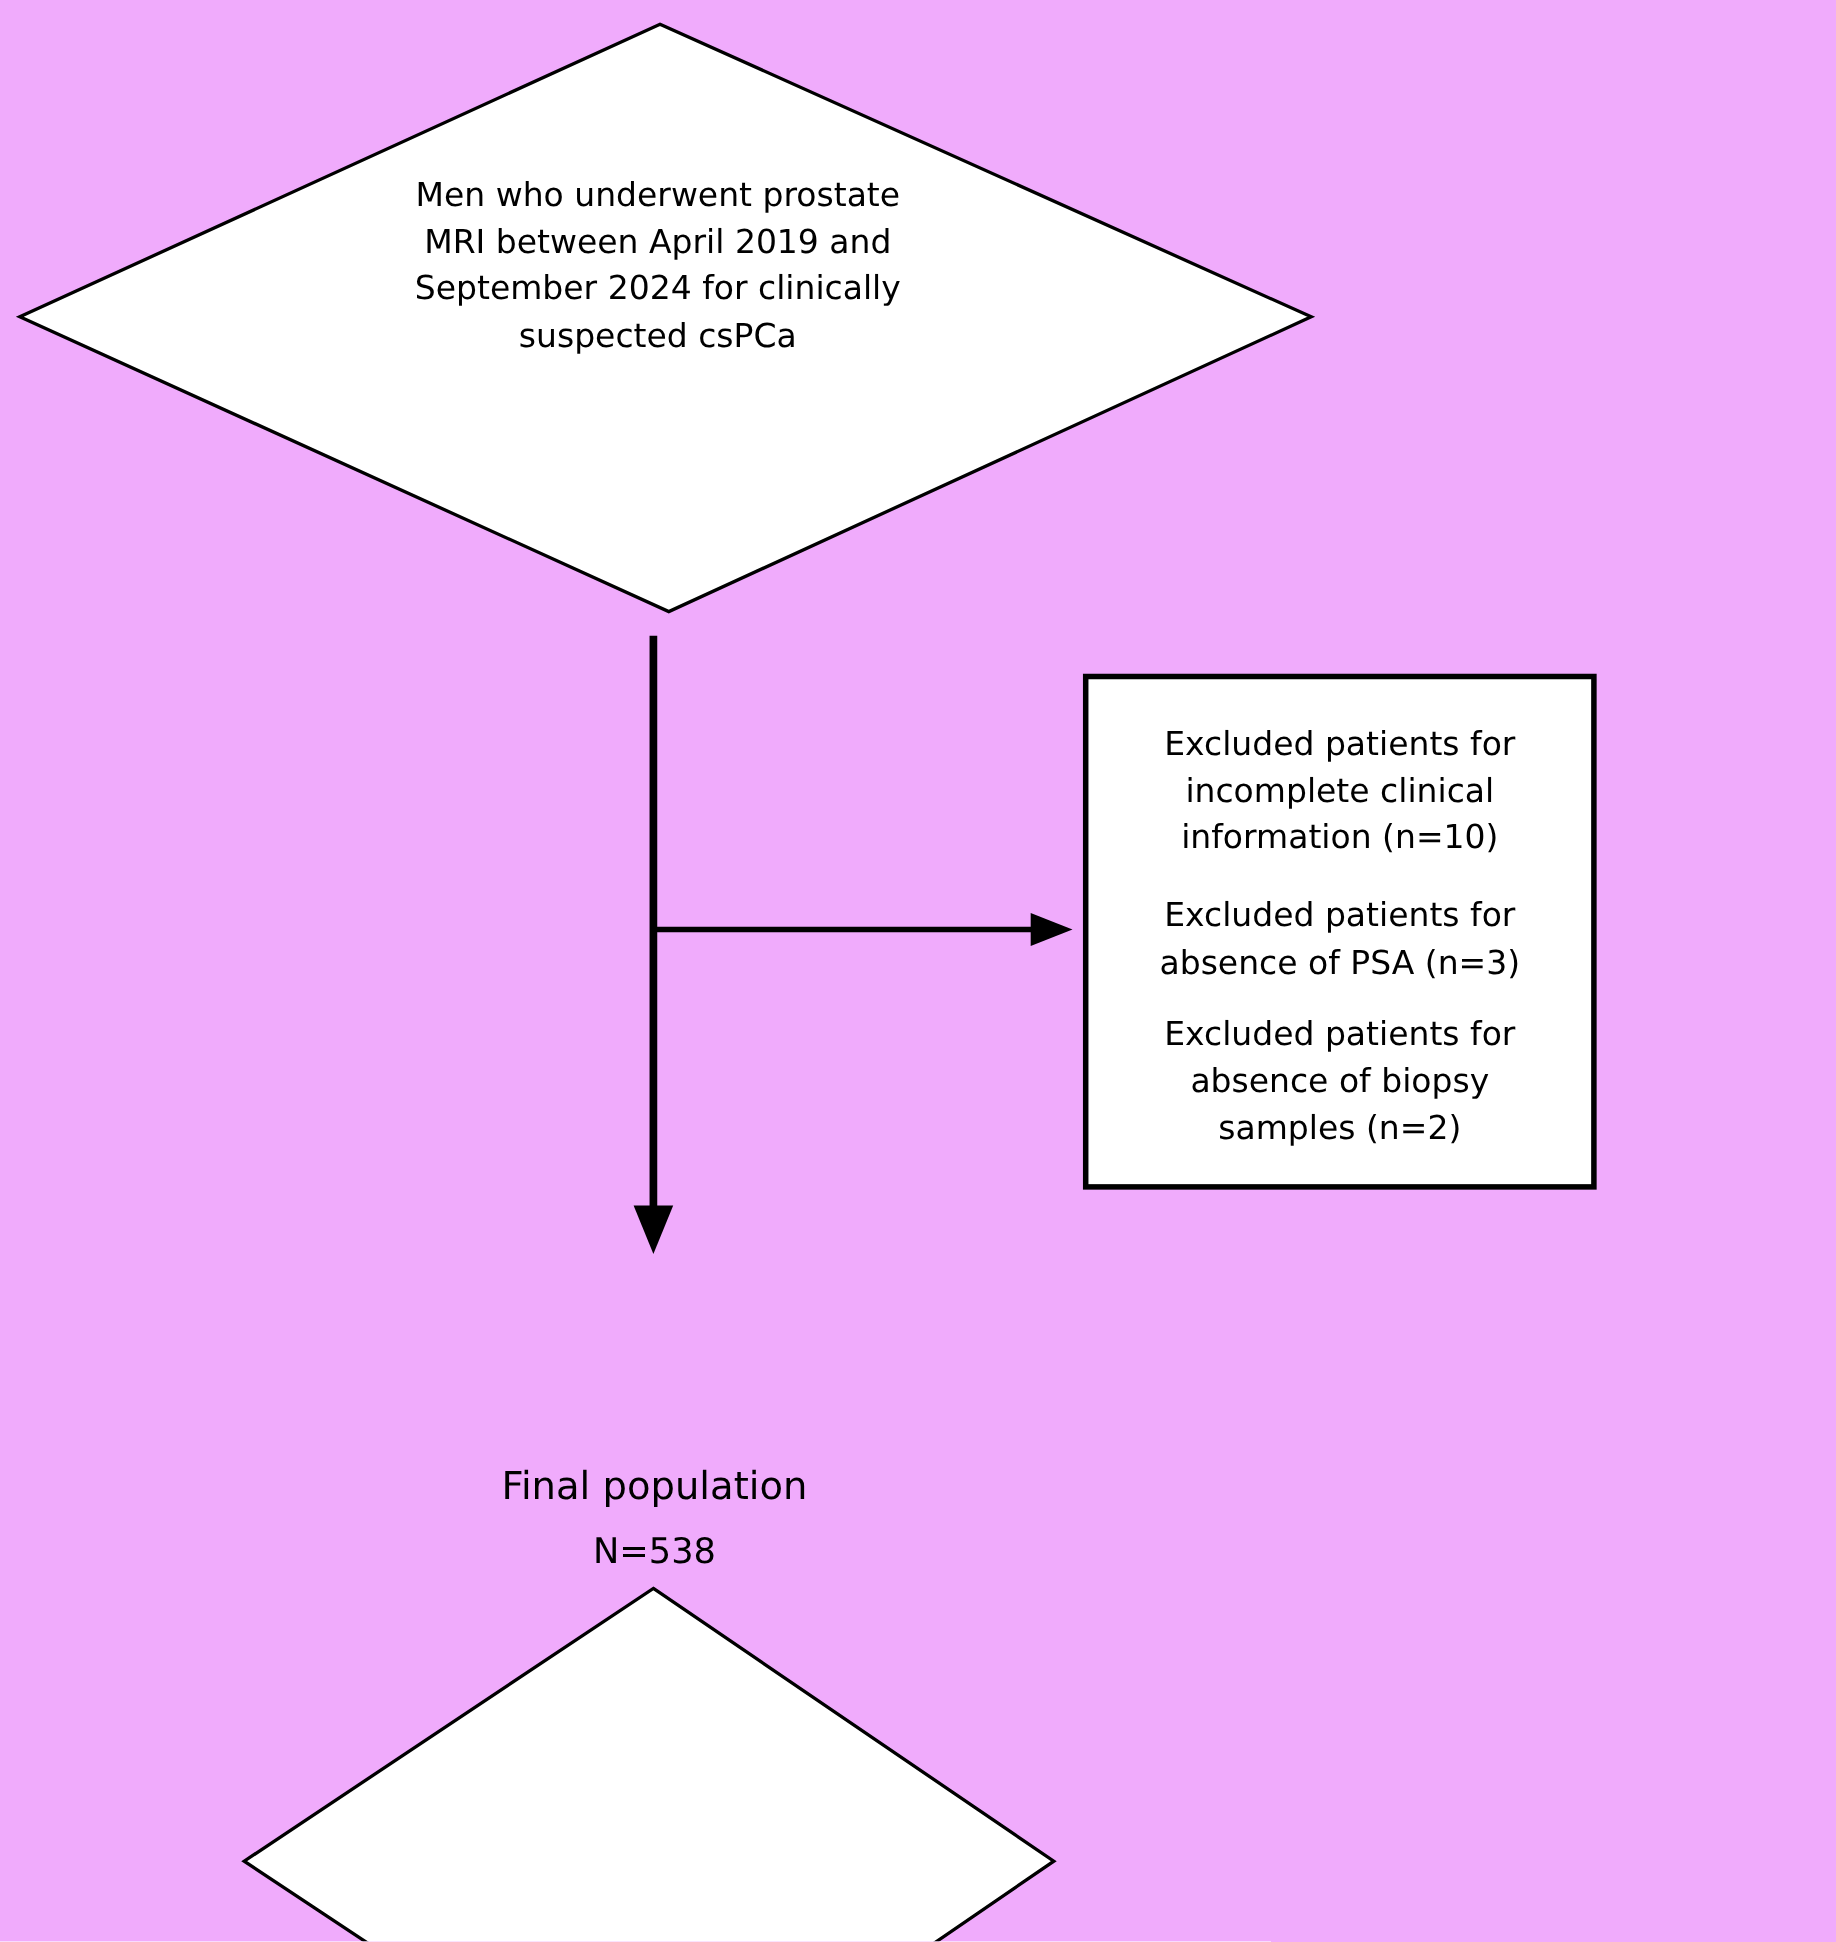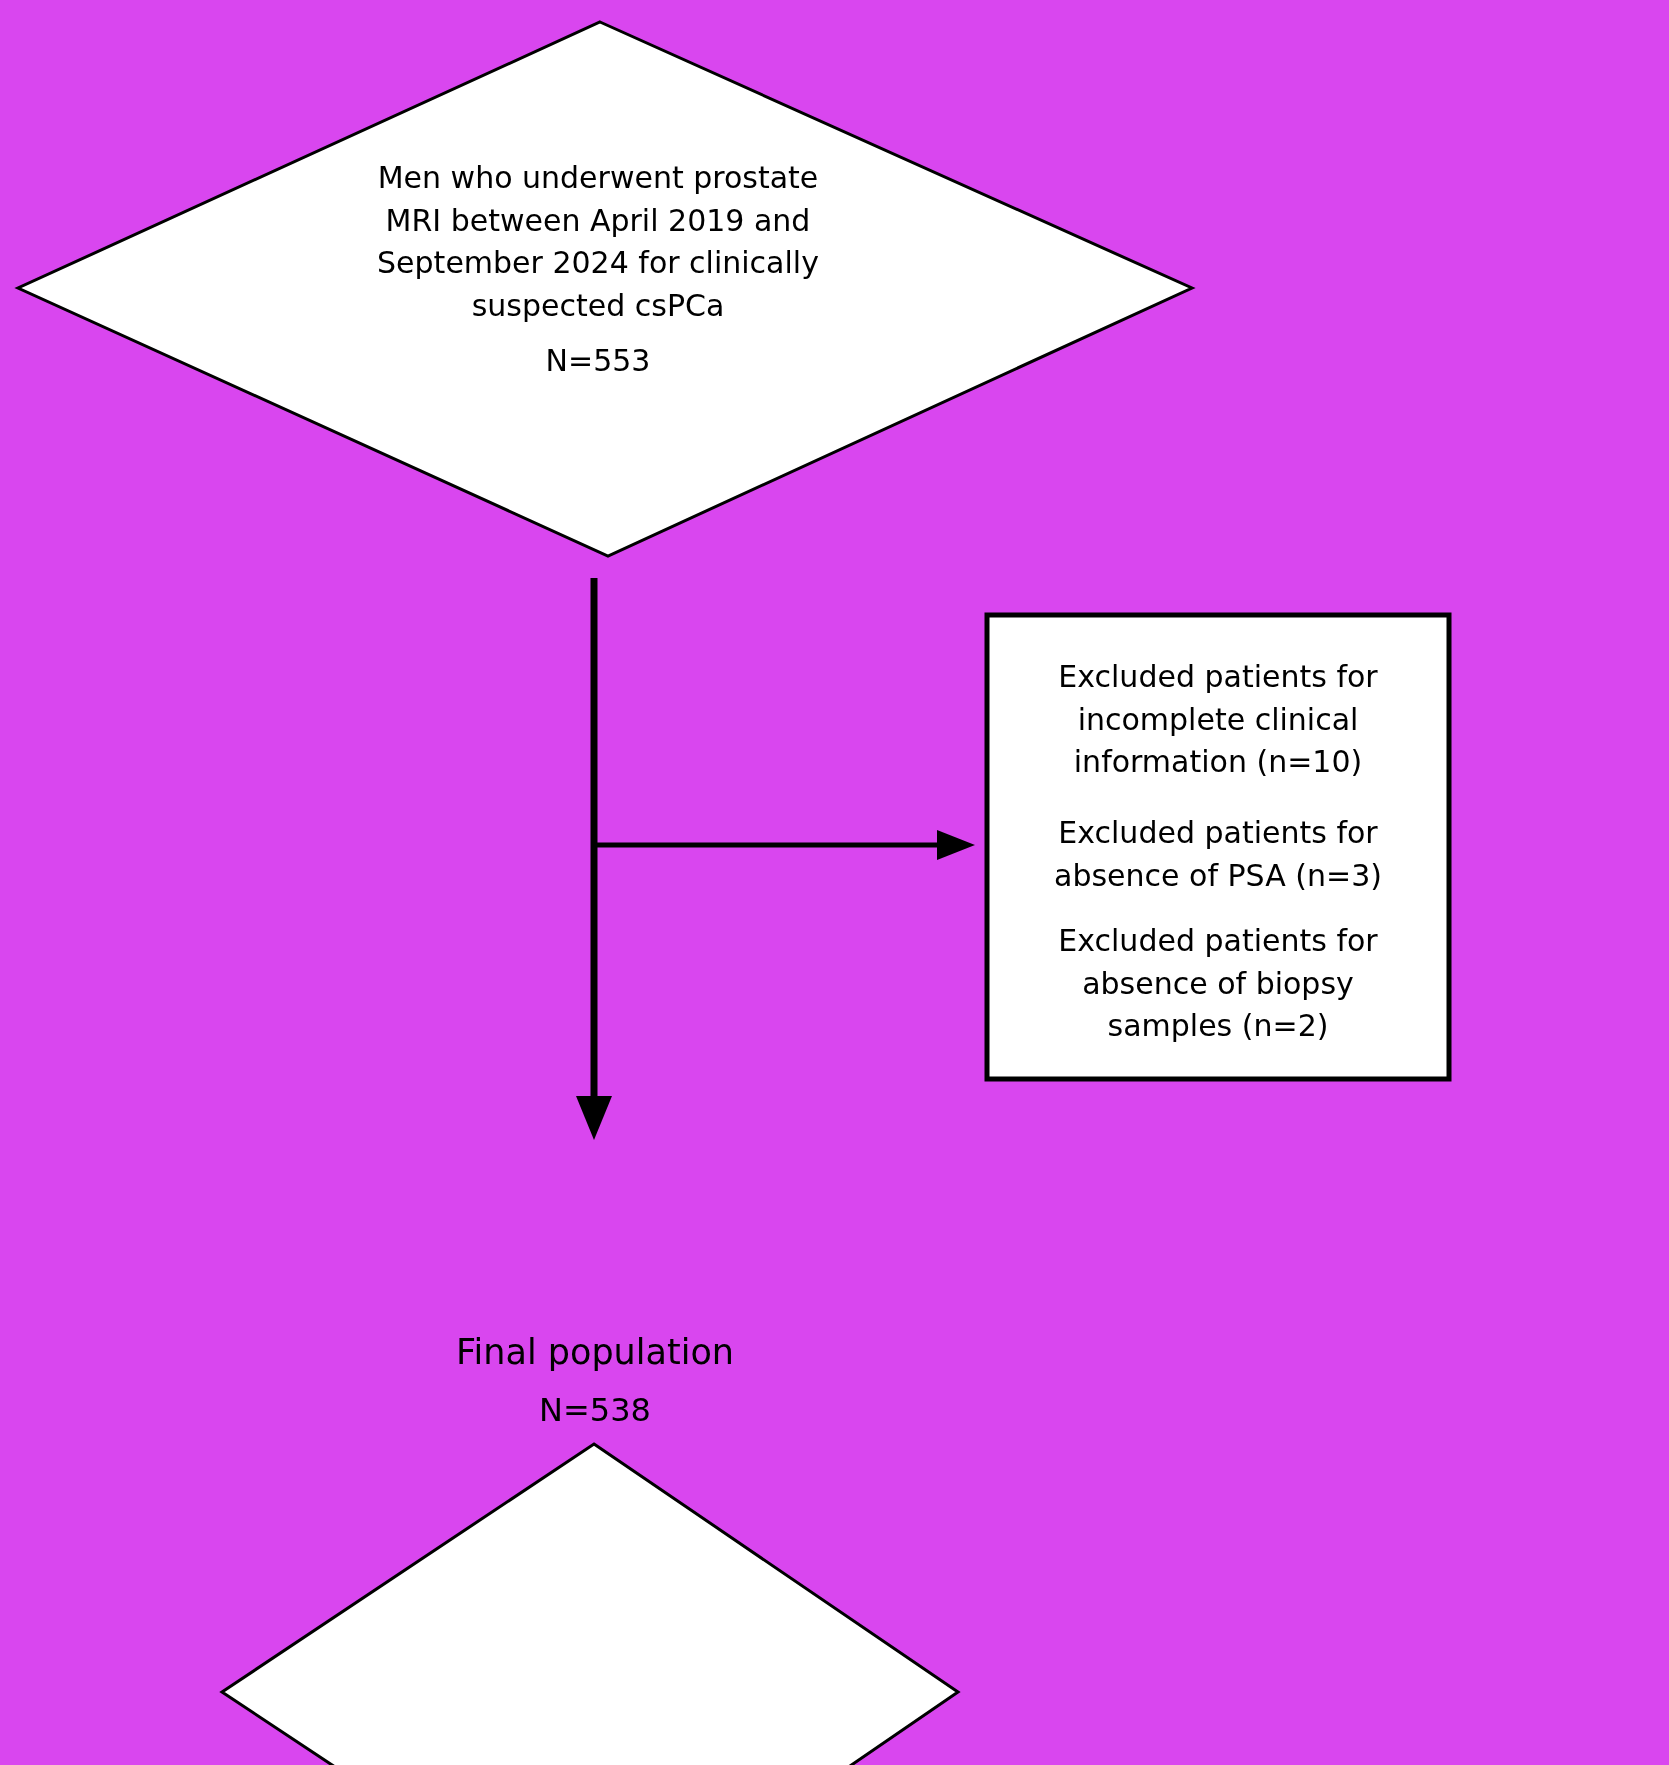--- a/index.html
+++ b/index.html
@@ -4,21 +4,21 @@
 <style>
   html, body {
     margin: 0;
     padding: 0;
     background: #ffffff;
   }
   #canvas {
     position: relative;
     width: 1669px;
     height: 1765px;
-    background: #d946ef;
+    background: #f0abfc;
     overflow: hidden;
     font-family: "DejaVu Sans", sans-serif;
     text-decoration: underline;
   }
   svg.flow {
     position: absolute;
     top: 0;
     left: 0;
     width: 1669px;
     height: 1765px;
@@ -117,21 +117,20 @@
 
     <polygon class="shape-outline" points="594,1444 958,1692 596,1940 222,1692"></polygon>
 
   </svg>
 
   <div class="txt" id="top-diamond-text">Men who underwent prostate
 MRI between April 2019 and
 September 2024 for clinically
 suspected csPCa</div>
 
-  <div class="txt" id="top-diamond-count">N=553</div>
 
   <div class="txt" id="exclusion-line-1">Excluded patients for
 incomplete clinical
 information (n=10)</div>
 
   <div class="txt" id="exclusion-line-2">Excluded patients for
 absence of PSA (n=3)</div>
 
   <div class="txt" id="exclusion-line-3">Excluded patients for
 absence of biopsy

